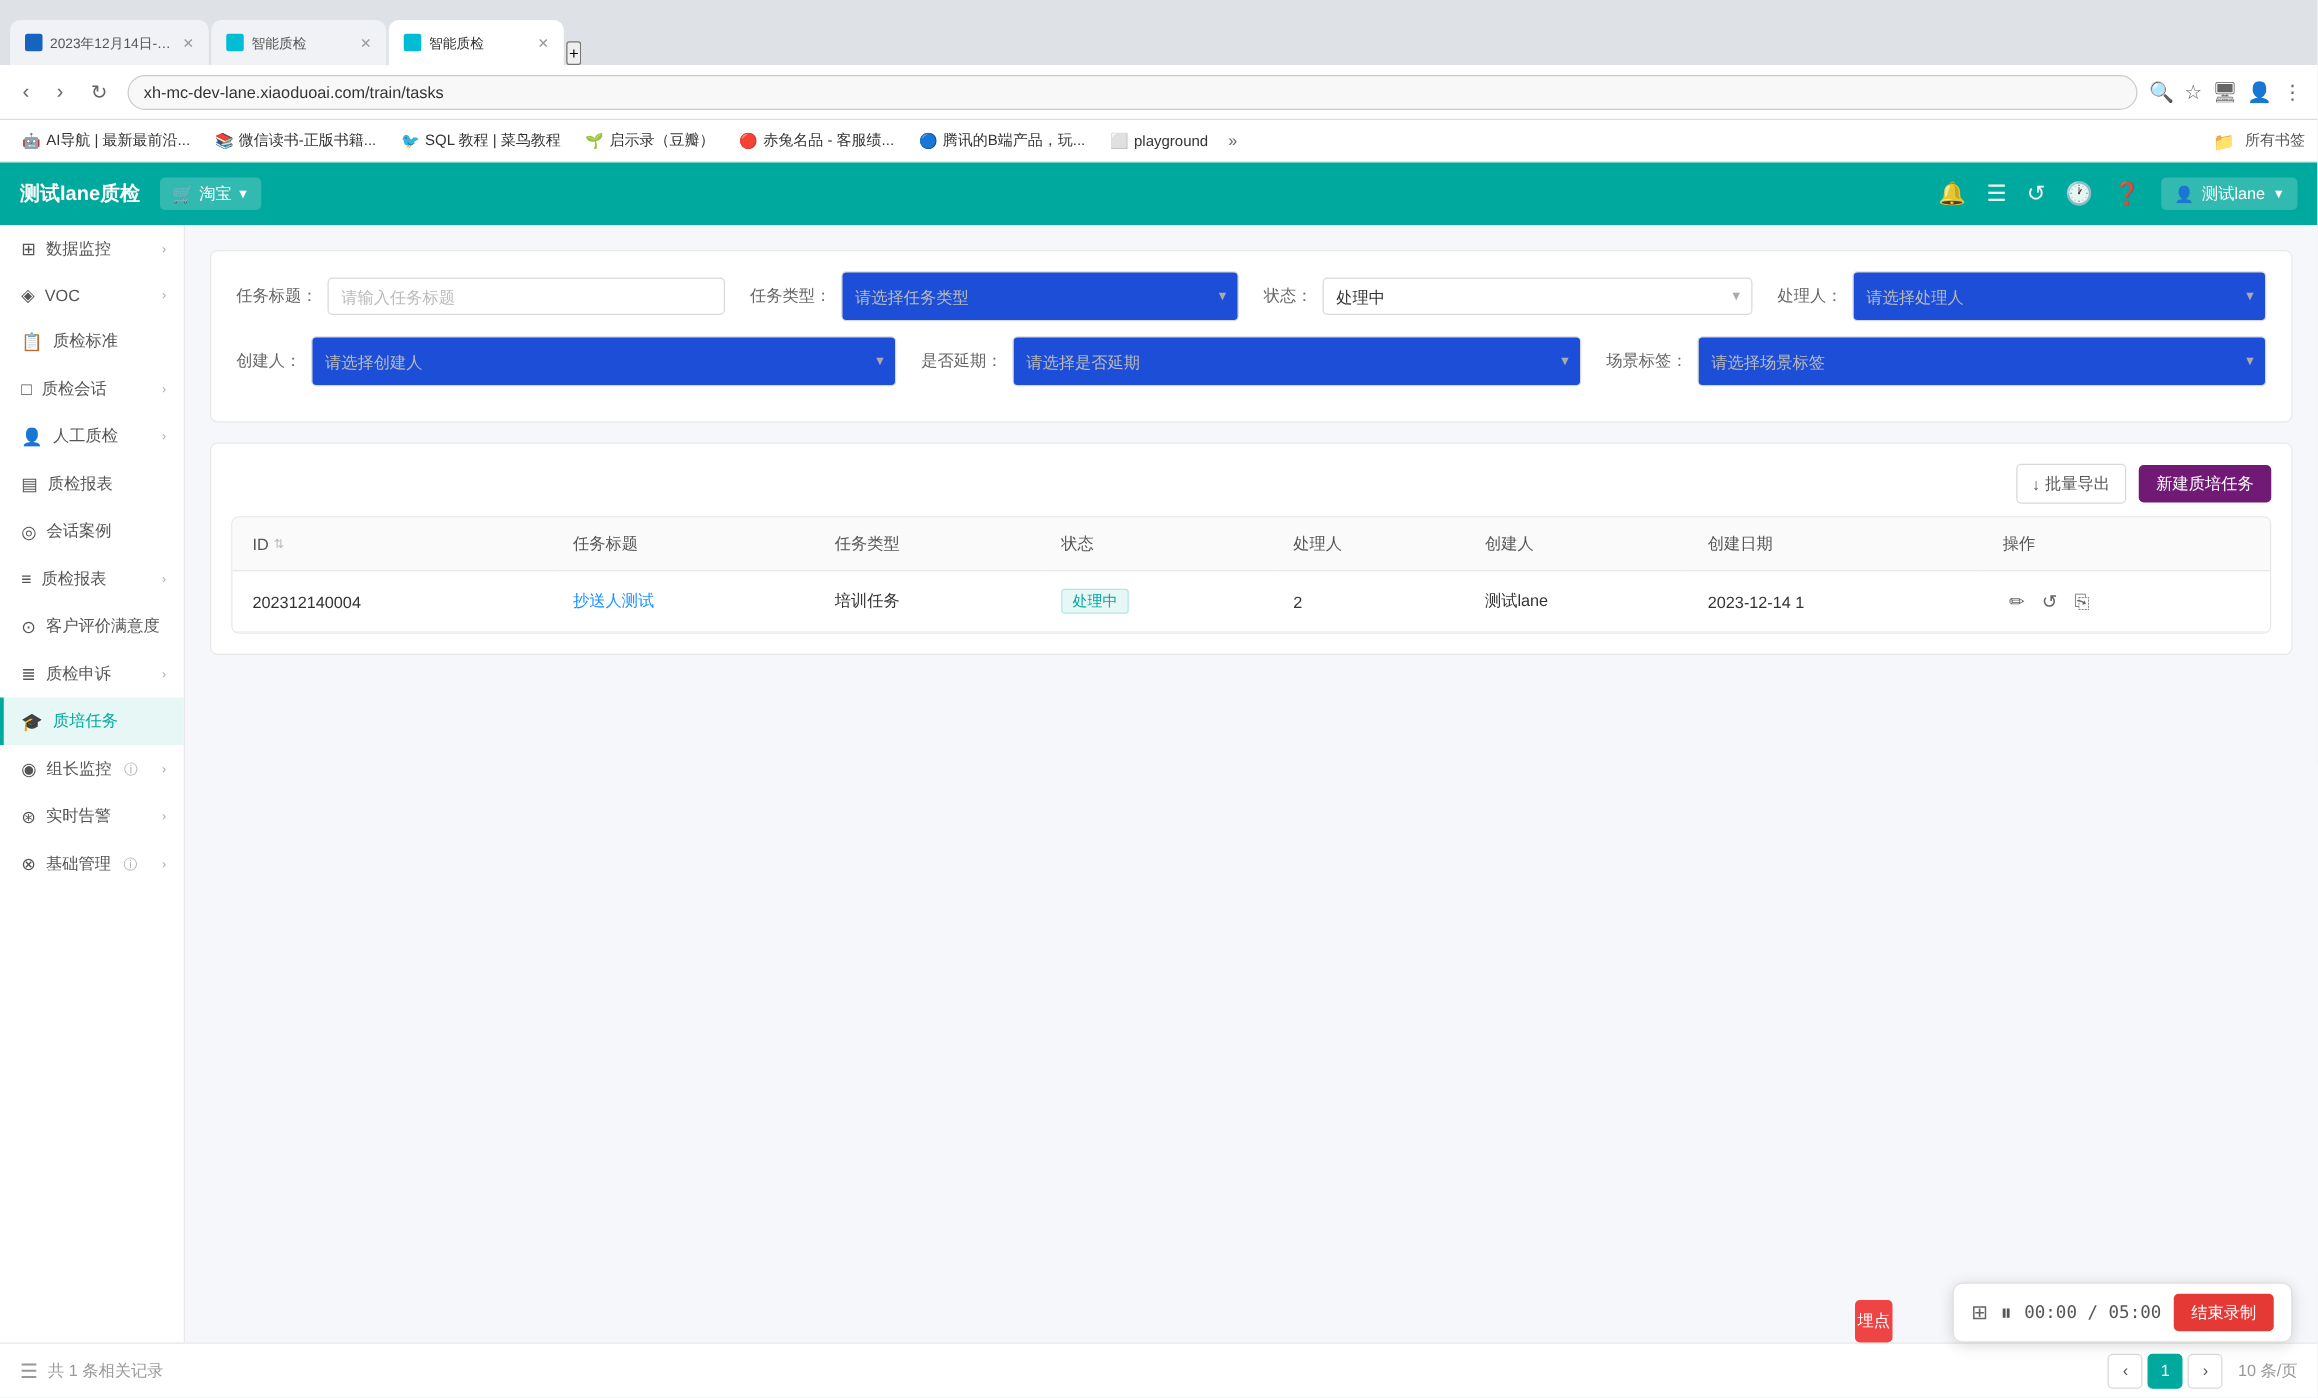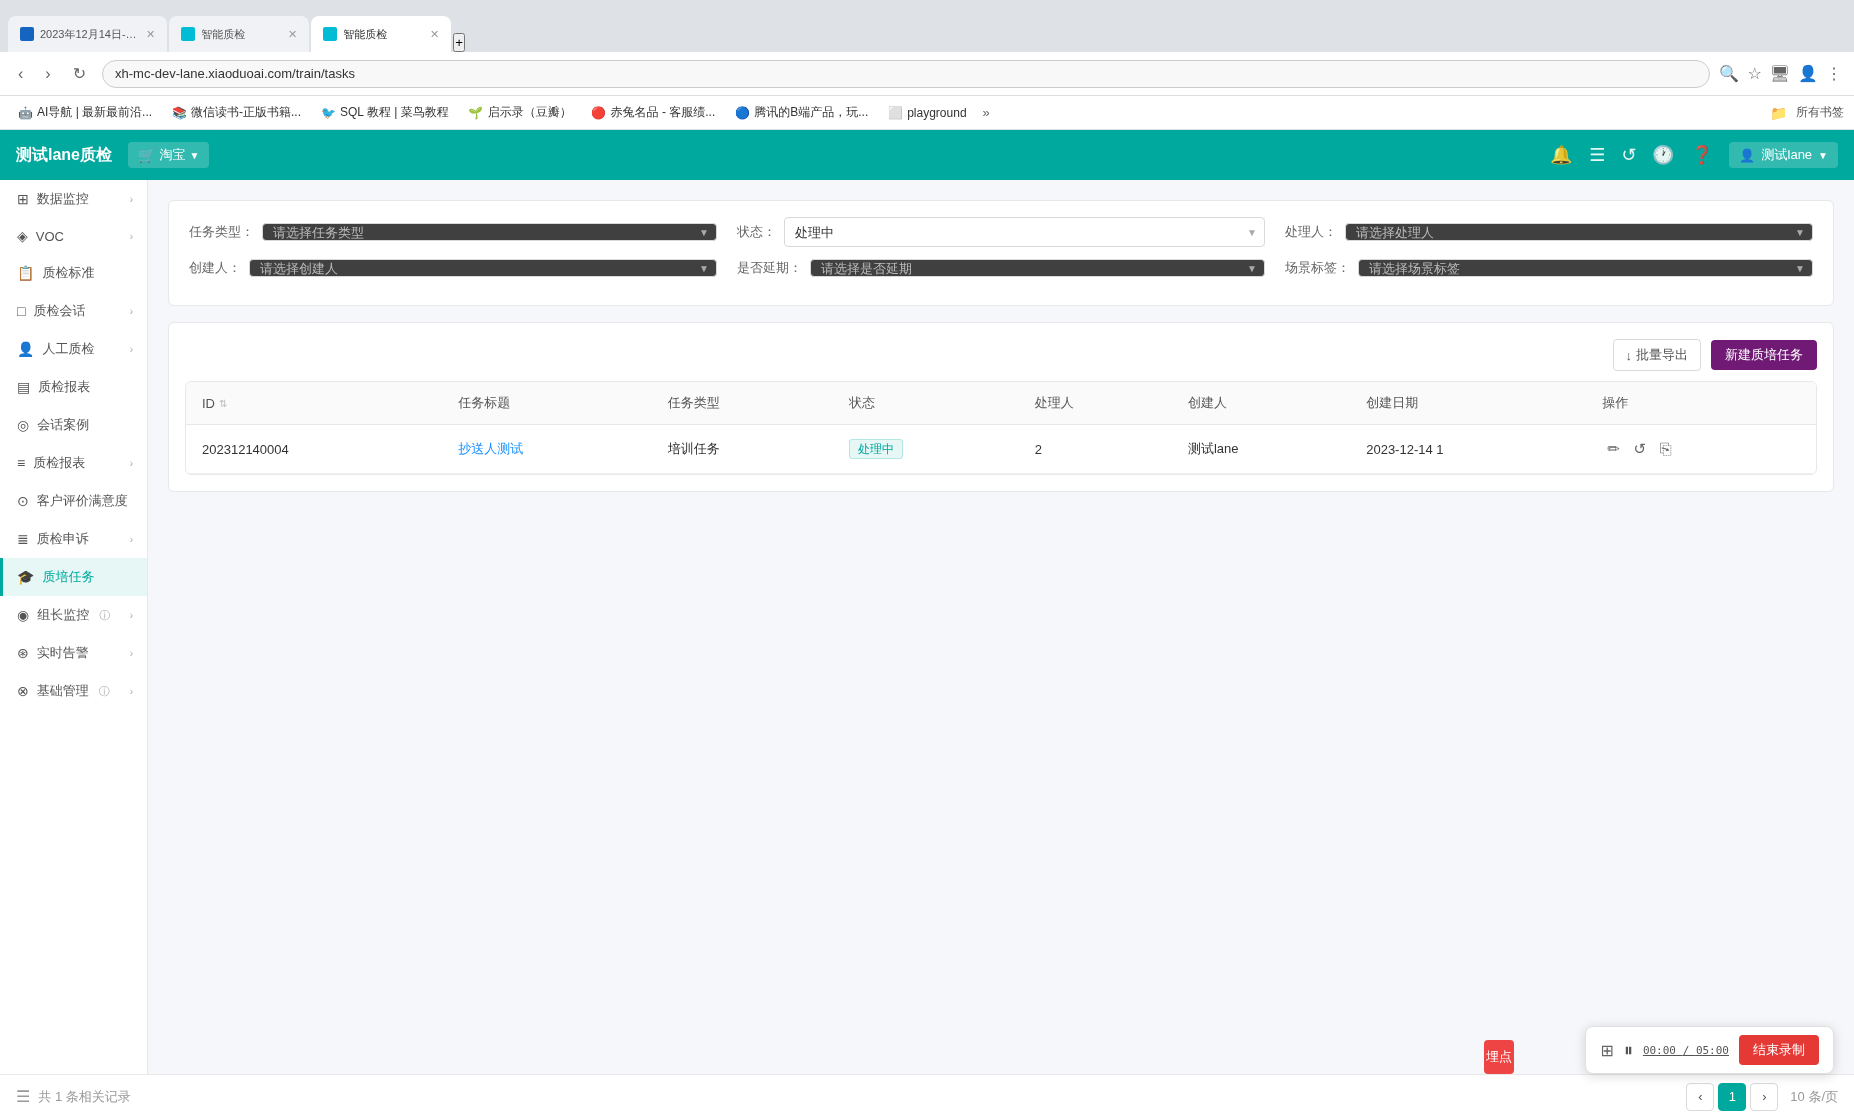--- a/index.html
+++ b/index.html
@@ -57,21 +57,21 @@
     .page-title-actions { font-size: 13px; color: #00a99d; cursor: pointer; }
 
     
     .filter-card { background: #fff; border-radius: 6px; padding: 16px 20px; margin-bottom: 16px; border: 1px solid #e8e8e8; }
     .filter-row { display: flex; gap: 20px; margin-bottom: 12px; align-items: center; }
     .filter-item { display: flex; align-items: center; gap: 8px; flex: 1; }
     .filter-label { color: #666; white-space: nowrap; font-size: 13px; }
     .filter-input { flex: 1; height: 30px; border: 1px solid #d9d9d9; border-radius: 4px; padding: 0 10px; font-size: 13px; color: #333; background: #fff; }
     .filter-input::placeholder { color: #bbb; }
     .filter-select-wrapper { flex: 1; position: relative; display: flex; align-items: center; }
-    .filter-select-wrapper select { width: 100%; height: 18px; border: 1px solid #d9d9d9; border-radius: 4px; padding: 0 28px 0 10px; font-size: 13px; color: #bbb; background: #404040; appearance: none; cursor: pointer; }
+    .filter-select-wrapper select { width: 100%; height: 40px; border: 1px solid #d9d9d9; border-radius: 4px; padding: 0 28px 0 10px; font-size: 13px; color: #bbb; background: #1d4ed8; appearance: none; cursor: pointer; }
     .filter-select-arrow { position: absolute; right: 8px; color: #aaa; pointer-events: none; font-size: 10px; }
     .filter-actions { display: flex; gap: 8px; justify-content: flex-end; align-items: center; }
     .btn-expand { color: #00a99d; background: none; border: none; cursor: pointer; font-size: 13px; }
     .btn-query { background: #00a99d; color: #fff; border: none; border-radius: 4px; padding: 6px 16px; cursor: pointer; font-size: 13px; }
     .btn-reset { background: #fff; color: #555; border: 1px solid #d9d9d9; border-radius: 4px; padding: 6px 16px; cursor: pointer; font-size: 13px; }
     .status-select-wrapper { flex: 1; position: relative; display: flex; align-items: center; }
     .status-select-wrapper select { width: 100%; height: 30px; border: 1px solid #d9d9d9; border-radius: 4px; padding: 0 28px 0 10px; font-size: 13px; color: #333; background: #fff; appearance: none; cursor: pointer; }
 
     
     .table-toolbar { display: flex; justify-content: flex-end; align-items: center; gap: 10px; margin-bottom: 10px; }
@@ -95,21 +95,21 @@
     .bottom-bar-spacer { flex: 1; }
     .pagination { display: flex; align-items: center; gap: 4px; }
     .page-btn { width: 28px; height: 28px; border: 1px solid #d9d9d9; border-radius: 4px; background: #fff; cursor: pointer; font-size: 13px; display: flex; align-items: center; justify-content: center; color: #555; }
     .page-btn.active { background: #00a99d; color: #fff; border-color: #00a99d; }
     .page-size-text { color: #999; font-size: 13px; margin-left: 8px; }
 
     
     .recording-bar { position: fixed; bottom: 44px; right: 20px; display: flex; align-items: center; gap: 10px; background: #fff; border: 1px solid #e0e0e0; border-radius: 8px; padding: 8px 14px; box-shadow: 0 2px 12px rgba(0,0,0,0.15); z-index: 100; }
     .rec-grid-icon { color: #666; font-size: 16px; cursor: pointer; }
     .rec-pause-btn { background: none; border: none; cursor: pointer; color: #555; font-size: 18px; }
-    .rec-time { font-size: 11px; color: #555; font-family: monospace; text-decoration: underline; }
+    .rec-time { font-size: 14px; color: #555; font-family: monospace; }
     .rec-end-btn { background: #e53935; color: #fff; border: none; border-radius: 4px; padding: 6px 14px; cursor: pointer; font-size: 13px; }
 
     
     .maidan-btn { position: fixed; bottom: 44px; right: 340px; background: #ef4444; color: #fff; border: none; border-radius: 4px; padding: 8px 2px; cursor: pointer; font-size: 13px; z-index: 100; }
 
     .record-section { background: #fff; border-radius: 6px; padding: 16px; border: 1px solid #e8e8e8; }
 
     .scrollbar-x { overflow-x: auto; }
 
     .link-text { color: #1890ff; cursor: pointer; text-decoration: none; }
@@ -310,20 +310,24 @@
         <span class="sidebar-chevron">›</span>
       </div>
     </div>
 
     <div class="content-area">
 
 
       <div class="filter-card">
 
         <div class="filter-row">
+          <div class="filter-item">
+            <label class="filter-label">任务标题：</label>
+            <input class="filter-input" type="text" placeholder="请输入任务标题" style="">
+          </div>
           <div class="filter-item">
             <label class="filter-label">任务类型：</label>
             <div class="filter-select-wrapper">
               <select>
                 <option value="">请选择任务类型</option>
               </select>
               <span class="filter-select-arrow">▼</span>
             </div>
           </div>
           <div class="filter-item">

